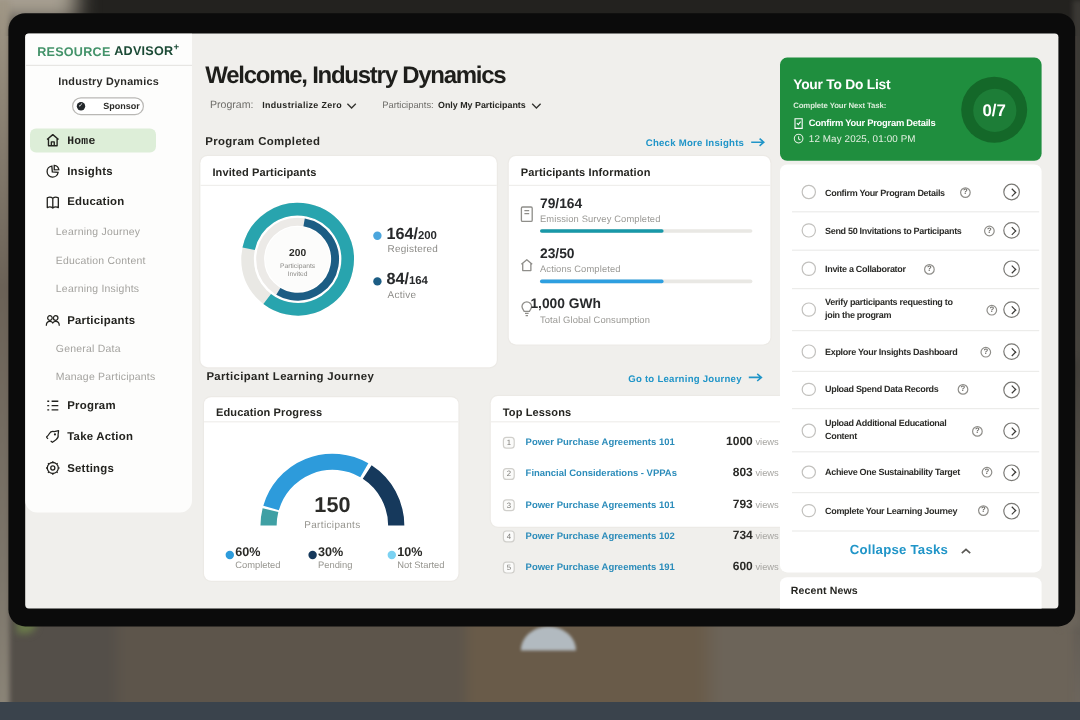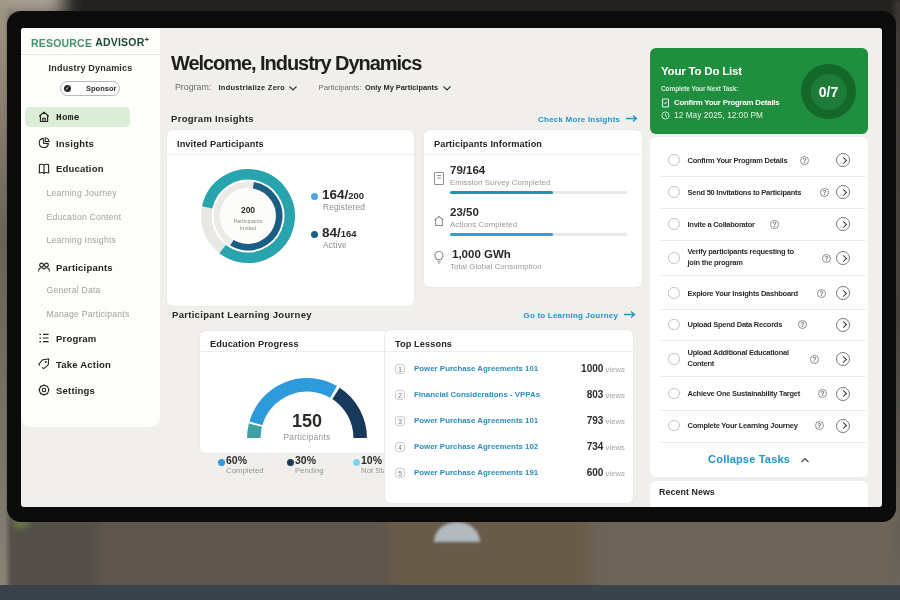--- a/index.html
+++ b/index.html
@@ -153,21 +153,21 @@
     <b style="position:absolute;left:46.5px;top:3px;">Industrialize Zero</b>
     <svg style="position:absolute;left:116px;top:3.5px;" width="10" height="9" viewBox="0 0 10 9">
           <path d="M1.5 2.5 L5 6 L8.5 2.5" stroke="#33332f" stroke-width="1.1" fill="none"></path>
         </svg>
     <span style="position:absolute;left:146.5px;top:2.5px;font-size:7.8px;">Participants:</span>
     <b style="position:absolute;left:193px;top:3px;letter-spacing:0 !important;">Only My Participants</b>
     <svg style="position:absolute;left:270px;top:3.5px;" width="10" height="9" viewBox="0 0 10 9">
           <path d="M1.5 2.5 L5 6 L8.5 2.5" stroke="#33332f" stroke-width="1.1" fill="none"></path>
         </svg>
   </div>
-  <div class="sec-head" style="left:150px;top:85px;">Program Insights</div>
+  <div class="sec-head" style="left:150px;top:85px;">Program Completed</div>
   <div class="link" style="right:243px;top:86px;text-align:right;">Check More Insights&nbsp;&nbsp;<svg width="14" height="9" viewBox="0 0 14 9" style="vertical-align:-1px;">
           <path d="M1 4.5 H11 M8 1.5 L11.5 4.5 L8 7.5" stroke="#2095c8" stroke-width="1.3" fill="none"></path>
         </svg></div>
 
   <div class="card" id="card1" style="left:146px;top:102px;width:247px;height:176px;">
     <div class="card-head">Invited Participants</div>
     <div class="card-div"></div>
     <svg style="position:absolute;left:33px;top:38px;" width="96" height="96" viewBox="0 0 96 96">
       <circle cx="48" cy="48" r="41.7" stroke="#e9e8e4" stroke-width="10.5" fill="none"></circle>
       <circle cx="48" cy="48" r="41.7" stroke="#28a4ae" stroke-width="10.5" fill="none" stroke-dasharray="214.7 47.3" transform="rotate(-168 48 48)"></circle>
@@ -201,51 +201,51 @@
           <path d="M2.5 6.2 L7 2.5 L11.5 6.2 M3.6 5.6 V11.5 H10.4 V5.6" stroke="#8f8e8a" stroke-width="1.1" fill="none" stroke-linejoin="round"></path>
         </svg>
     <div style="position:absolute;left:26px;top:76px;font-size:11.5px;font-weight:bold;color:#27292b;">23/50</div>
     <div style="position:absolute;left:26px;top:89.5px;font-size:7.8px;color:#999894;letter-spacing:0.1px;">Actions Completed</div>
     <div style="position:absolute;left:26px;top:102.5px;width:177px;height:3.4px;background:#e9e8e4;border-radius:2px;"></div>
     <div style="position:absolute;left:26px;top:102.5px;width:103px;height:3.4px;background:#2e9fe0;border-radius:2px;"></div>
     <svg style="position:absolute;left:8px;top:120px;" width="14" height="15" viewBox="0 0 14 15">
           <path d="M7 1.5 A4 4 0 0 1 11 5.5 C11 7.5 9.5 8.3 9.2 9.5 H4.8 C4.5 8.3 3 7.5 3 5.5 A4 4 0 0 1 7 1.5 Z" stroke="#8f8e8a" stroke-width="1.1" fill="none"></path>
           <path d="M5.5 11.2 H8.5 M6 13 H8" stroke="#8f8e8a" stroke-width="1"></path>
         </svg>
-    <div style="position:absolute;left:28px;top:118px;font-size:11.5px;font-weight:bold;color:#27292b;">1,000 GWh</div>
+    <div style="position:absolute;left:18px;top:118px;font-size:11.5px;font-weight:bold;color:#27292b;">1,000 GWh</div>
     <div style="position:absolute;left:26px;top:131.5px;font-size:7.8px;color:#999894;letter-spacing:0.1px;">Total Global Consumption</div>
   </div>
 
   <div class="sec-head" style="left:151px;top:281px;">Participant Learning Journey</div>
   <div class="link" style="right:245px;top:282px;text-align:right;">Go to Learning Journey&nbsp;&nbsp;<svg width="14" height="9" viewBox="0 0 14 9" style="vertical-align:-1px;">
           <path d="M1 4.5 H11 M8 1.5 L11.5 4.5 L8 7.5" stroke="#2095c8" stroke-width="1.3" fill="none"></path>
         </svg></div>
 
-  <div class="card" id="card3" style="left:149px;top:303px;width:212px;height:122px;margin-left:30px;">
+  <div class="card" id="card3" style="left:149px;top:303px;width:212px;height:153px;">
     <div class="card-head" style="top:7.5px;">Education Progress</div>
     <div class="card-div" style="top:20px;"></div>
     <svg style="position:absolute;left:40px;top:40.8px;" width="134" height="72" viewBox="0 0 134 72">
       <path d="M 13.8 66 A 53.2 53.2 0 0 1 15.4 53.1" stroke="#3fa0a4" stroke-width="13.5" fill="none"></path>
       <path d="M 15.9 51.3 A 53.2 53.2 0 0 1 93.6 19.9" stroke="#2d9bdb" stroke-width="13.5" fill="none"></path>
       <path d="M 96.0 21.4 A 53.2 53.2 0 0 1 120.2 66" stroke="#16395c" stroke-width="13.5" fill="none"></path>
     </svg>
     <div style="position:absolute;left:57px;top:80px;width:100px;text-align:center;font-size:18px;font-weight:bold;color:#2b2b28;">150</div>
     <div style="position:absolute;left:57px;top:101px;width:100px;text-align:center;font-size:8.3px;color:#96958f;letter-spacing:0.3px;">Participants</div>
     <div class="dot" style="left:17.7px;top:128.4px;width:7px;height:7px;background:#2d9bdb;"></div>
     <div style="position:absolute;left:26px;top:123px;font-size:10.5px;font-weight:bold;color:#2b2b28;">60%</div>
     <div style="position:absolute;left:26px;top:134.5px;font-size:7.8px;color:#96958f;">Completed</div>
     <div class="dot" style="left:86.9px;top:128.4px;width:7px;height:7px;background:#16395c;"></div>
     <div style="position:absolute;left:95px;top:123px;font-size:10.5px;font-weight:bold;color:#2b2b28;">30%</div>
     <div style="position:absolute;left:95px;top:134.5px;font-size:7.8px;color:#96958f;">Pending</div>
     <div class="dot" style="left:153px;top:128.4px;width:7px;height:7px;background:#7cd2f2;"></div>
     <div style="position:absolute;left:161px;top:123px;font-size:10.5px;font-weight:bold;color:#2b2b28;">10%</div>
     <div style="position:absolute;left:161px;top:134.5px;font-size:7.8px;color:#96958f;">Not Started</div>
   </div>
 
-  <div class="card" id="card4" style="left:364px;top:302px;width:248px;height:173px;">
+  <div class="card" id="card4" style="left:388px;top:302px;width:248px;height:109px;">
     <div class="card-head" style="top:8.5px;">Top Lessons</div>
     <div class="card-div" style="top:21px;"></div>
     <div class="lesson" style="top:33px;">
           <span class="num">1</span>
           <span class="ttl">Power Purchase Agreements 101</span>
           <span class="vws"><b>1000</b> views</span>
         </div>
     <div class="lesson" style="top:59px;">
           <span class="num">2</span>
           <span class="ttl">Financial Considerations - VPPAs</span>
@@ -272,21 +272,21 @@
     <div style="position:absolute;left:11px;top:17px;font-size:11.5px;font-weight:bold;letter-spacing:-0.2px;">Your To Do List</div>
     <div style="position:absolute;left:11px;top:36.5px;font-size:6.5px;font-weight:bold;letter-spacing:-0.1px;color:#d9ecd9;">Complete Your Next Task:</div>
     <svg style="position:absolute;left:11px;top:49.5px;" width="9" height="10" viewBox="0 0 9 10">
           <path d="M1.5 1 H7.5 V9 H1.5 Z M3 4.5 L4.2 5.8 L6.2 3.4" stroke="#fff" stroke-width="0.9" fill="none"></path>
         </svg>
     <div style="position:absolute;left:24px;top:50px;font-size:7.8px;font-weight:bold;letter-spacing:-0.2px;">Confirm Your Program Details</div>
     <svg style="position:absolute;left:11px;top:63px;" width="9" height="9" viewBox="0 0 9 9">
           <circle cx="4.5" cy="4.5" r="3.6" stroke="#e4f0e2" stroke-width="0.9" fill="none"></circle>
           <path d="M4.5 2.6 V4.7 L6 5.6" stroke="#e4f0e2" stroke-width="0.9" fill="none"></path>
         </svg>
-    <div style="position:absolute;left:24px;top:63px;font-size:8.2px;letter-spacing:0.1px;color:#e4f0e2;">12 May 2025, 12:00 PM</div>
+    <div style="position:absolute;left:24px;top:63px;font-size:8.2px;letter-spacing:0.1px;color:#e4f0e2;">12 May 2025, 01:00 PM</div>
     <div style="position:absolute;left:151px;top:16px;width:55px;height:55px;border-radius:50%;background:#146829;"></div>
     <div style="position:absolute;left:160.5px;top:25.5px;width:36px;height:36px;border-radius:50%;background:#1d7d37;"></div>
     <div style="position:absolute;left:151px;top:35.5px;width:55px;text-align:center;font-size:14px;font-weight:bold;color:#fff;">0/7</div>
   </div>
 
   <div id="todo-card">
     <div class="task-row" style="top:17px;">
           <div class="radio" style="top:0;left:18px;"></div>
           <div class="task-txt" style="top:1.5px;">Confirm Your Program Details</div>
           <div class="qmark" style="left:150px;top:1.5px;">?</div>

